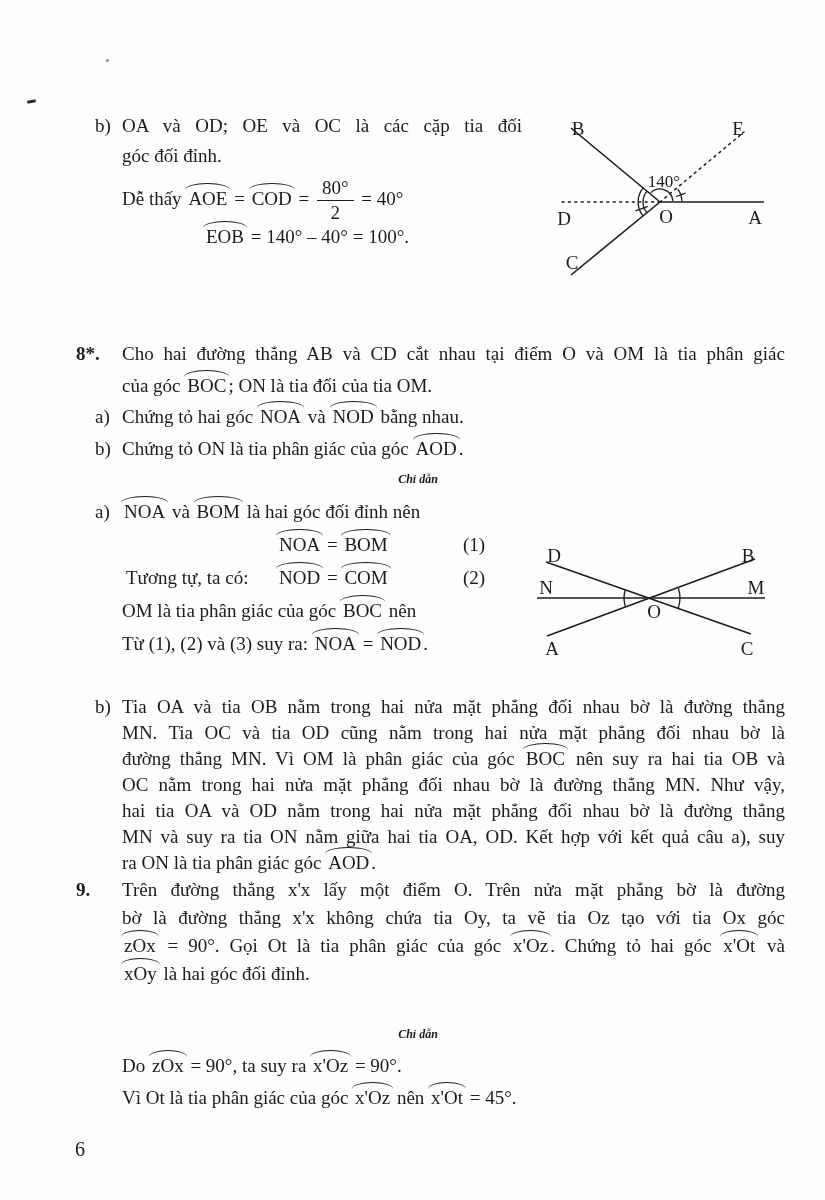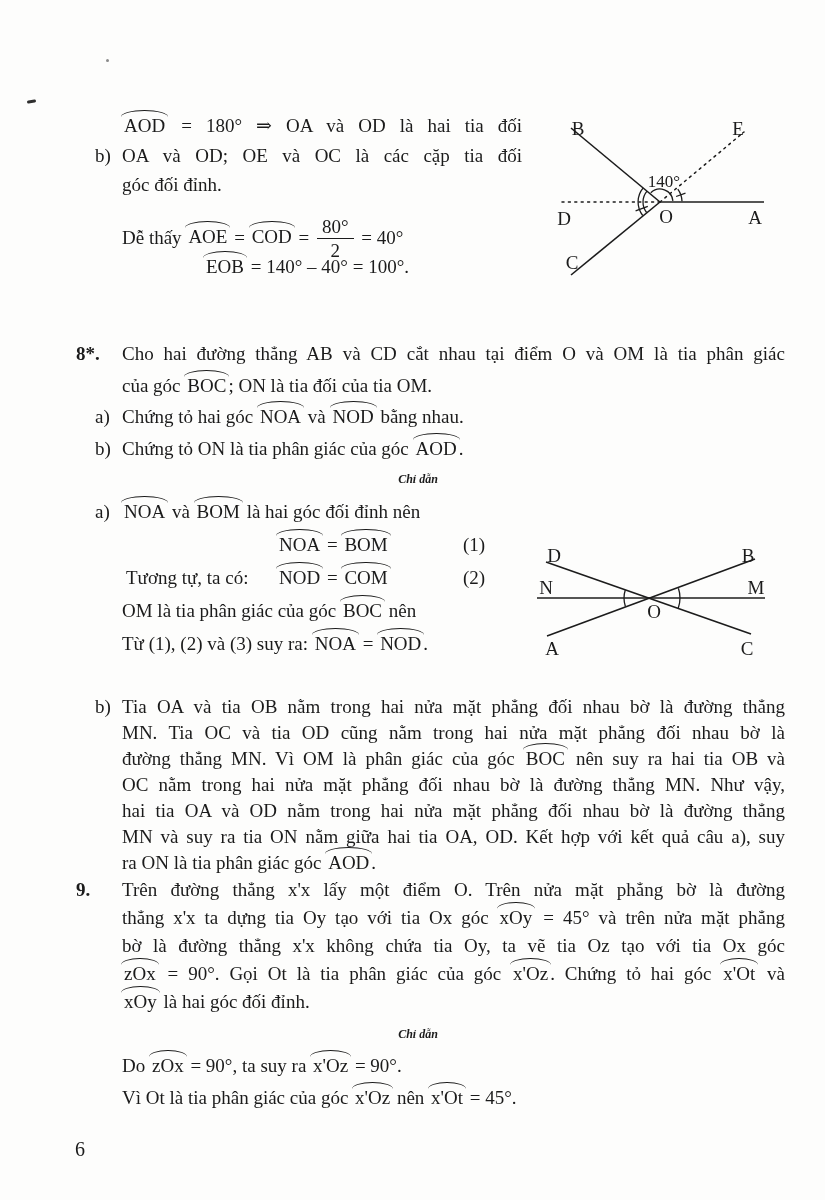--- a/index.html
+++ b/index.html
@@ -12,21 +12,21 @@
   .row26{position:relative;height:26px;line-height:26px;white-space:nowrap;}
   .row28{position:relative;height:28px;line-height:28px;white-space:nowrap;}
   .row32{position:relative;height:32px;line-height:32px;white-space:nowrap;}
   .j{white-space:normal;text-align:justify;text-align-last:justify;}
   .mk{position:absolute;left:-27px;}
   .pnum{position:absolute;left:-46px;font-weight:bold;}
   .heading{font-weight:bold;font-style:italic;font-size:12px;text-align:center;white-space:nowrap;}
   .arc{display:inline-block;position:relative;line-height:1;padding:3px 2px 0 2px;}
   .arc::before{content:"";position:absolute;left:-1px;right:-1px;top:-3px;height:6px;
                border-top:1.5px solid #1b1b1b;border-radius:50% 50% 0 0 / 100% 100% 0 0;}
-  .frac{display:inline-block;vertical-align:middle;text-align:center;line-height:1.15;margin:16px 3px;}
+  .frac{display:inline-block;vertical-align:middle;text-align:center;line-height:1.15;margin:7px 3px;}
   .frac .fn{display:block;padding:0 5px 1px 5px;border-bottom:1.5px solid #1b1b1b;}
   .frac .fd{display:block;padding-top:1px;}
   .eq{position:absolute;}
   .eqnum{position:absolute;}
   svg{position:absolute;overflow:visible;}
   svg line, svg path{stroke:#1c1c1c;fill:none;}
   svg text{font-family:"Liberation Serif","DejaVu Serif",serif;font-size:19px;fill:#1c1c1c;}
   .solid{stroke-width:1.6;}
   .dash{stroke-width:1.5;stroke-dasharray:2 4.4;stroke-linecap:round;}
   .aarc{stroke-width:1.3;}
@@ -37,21 +37,20 @@
 </style>
 </head>
 <body>
 
 <div class="page">
 
   <div class="artifact a1"></div>
   <div class="artifact a2"></div>
 
   <section style="left:122px;top:111px;width:400px;">
-    <div class="tline j"><span class="arc">AOD</span> = 180°  ⇒  OA và OD là hai tia đối</div>
     <div class="tline j">
       <span class="mk">b)</span>OA và OD; OE và OC là các cặp tia đối</div>
     <div class="tline">góc đối đỉnh.</div>
     <div style="position:relative;height:50px;line-height:50px;white-space:nowrap;">Dễ thấy  <span class="arc">AOE</span> = <span class="arc">COD</span> = <span class="frac"><span class="fn">80°</span><span class="fd">2</span></span> = 40°</div>
     <div style="position:relative;height:34px;line-height:34px;margin-left:82px;white-space:nowrap;"><span class="arc">EOB</span> = 140° – 40° = 100°.</div>
   </section>
 
   <svg style="left:548px;top:108px;" width="225" height="180" viewBox="0 0 225 180">
     <line class="solid" x1="112" y1="94" x2="216" y2="94"></line>
     <line class="solid" x1="112" y1="94" x2="23" y2="20"></line>
@@ -124,21 +123,20 @@
     <div class="row26 j">đường thẳng MN. Vì OM là phân giác của góc <span class="arc">BOC</span> nên suy ra hai tia OB và</div>
     <div class="row26 j">OC nằm trong hai nửa mặt phẳng đối nhau bờ là đường thẳng MN. Như vậy,</div>
     <div class="row26 j">hai tia OA và OD nằm trong hai nửa mặt phẳng đối nhau bờ là đường thẳng</div>
     <div class="row26 j">MN và suy ra tia ON nằm giữa hai tia OA, OD. Kết hợp với kết quả câu a), suy</div>
     <div class="row26">ra ON là tia phân giác góc <span class="arc">AOD</span>.</div>
   </section>
 
   <section style="left:122px;top:876px;width:663px;">
     <div class="row28 j">
       <span class="pnum">9.</span>Trên đường thẳng x'x lấy một điểm O. Trên nửa mặt phẳng bờ là đường</div>
-    <div class="row28 j">thẳng x'x ta dựng tia Oy tạo với tia Ox góc <span class="arc">xOy</span> = 45° và trên nửa mặt phẳng</div>
     <div class="row28 j">bờ là đường thẳng x'x không chứa tia Oy, ta vẽ tia Oz tạo với tia Ox góc</div>
     <div class="row28 j"><span class="arc">zOx</span> = 90°. Gọi Ot là tia phân giác của góc <span class="arc">x'Oz</span>. Chứng tỏ hai góc <span class="arc">x'Ot</span> và</div>
     <div class="row28"><span class="arc">xOy</span> là hai góc đối đỉnh.</div>
   </section>
 
   <section style="left:122px;top:1018px;width:663px;">
     <div class="row32 heading" style="width:592px;">Chỉ dẫn</div>
     <div class="row32">Do <span class="arc">zOx</span> = 90°,  ta suy ra <span class="arc">x'Oz</span> = 90°.</div>
     <div class="row32">Vì Ot là tia phân giác của góc <span class="arc">x'Oz</span> nên <span class="arc">x'Ot</span> = 45°.</div>
   </section>

